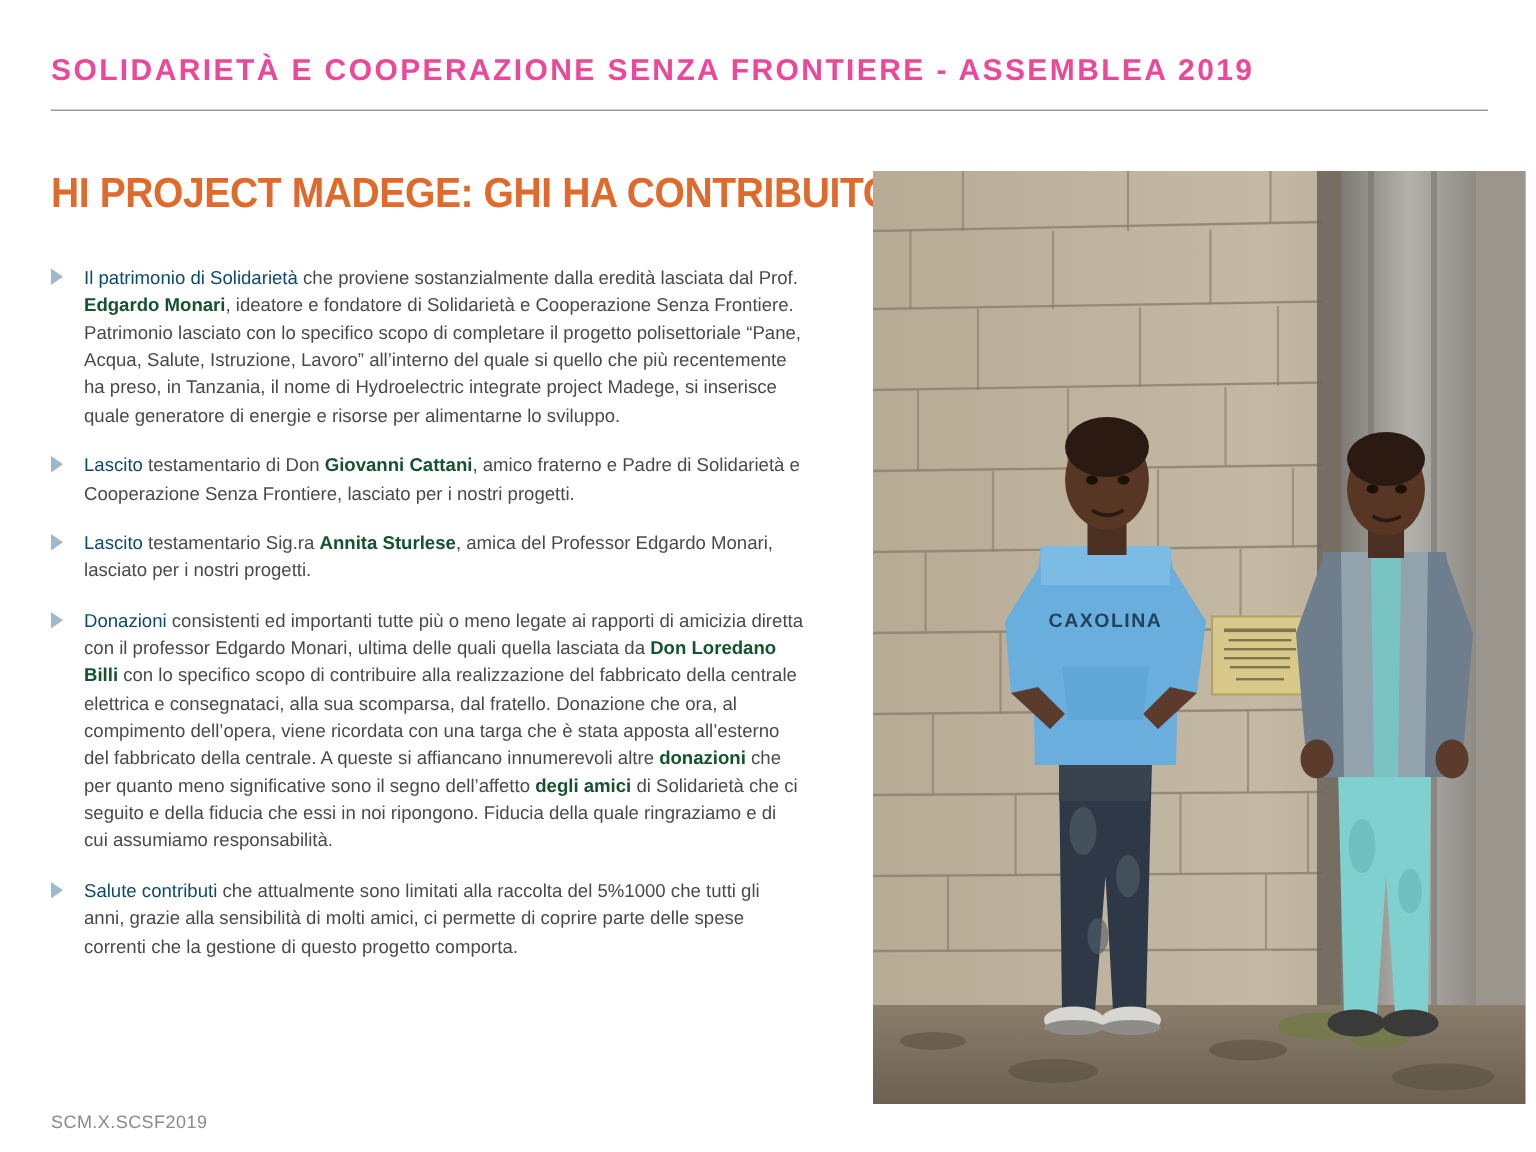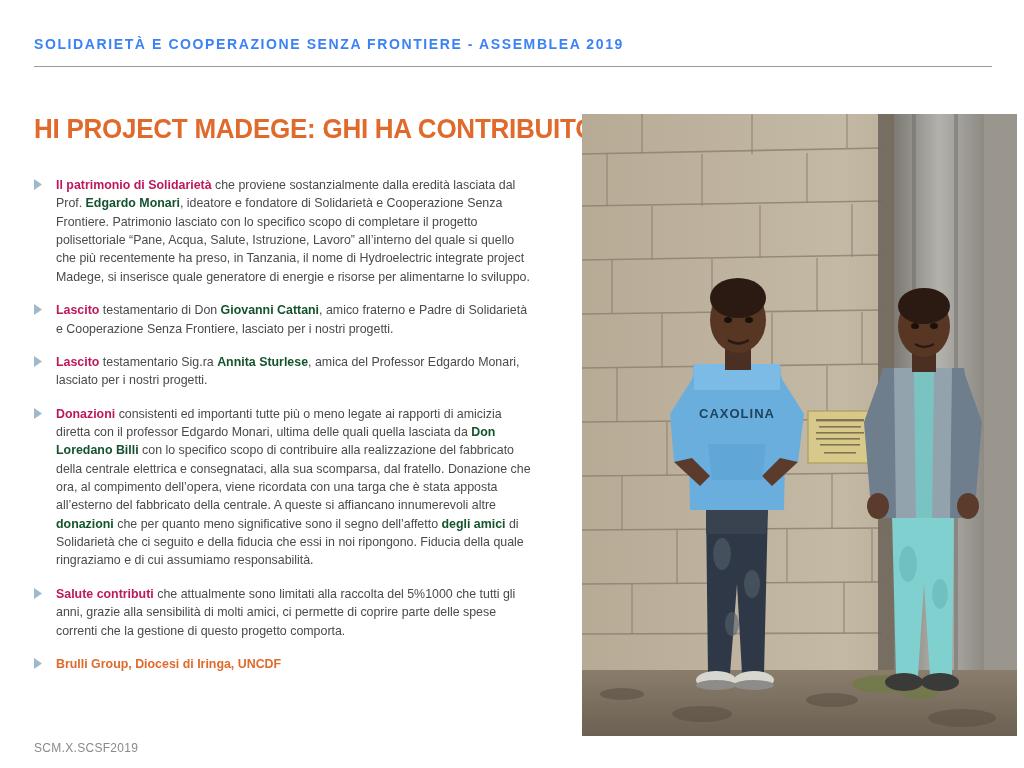--- a/index.html
+++ b/index.html
@@ -23,24 +23,24 @@
   }
 
   
   .header {
     position: absolute;
     left: 34px;
     top: 36px;
     width: 958px;
   }
   .header-title {
-    font-size: 14px;
+    font-size: 20px;
     font-weight: bold;
     letter-spacing: 1.6px;
-    color: #3b82f6;
+    color: #ec4899;
     white-space: nowrap;
   }
   .header-rule {
     margin-top: 14px;
     border-bottom: 1.5px solid #9a9a9a;
     width: 100%;
   }
 
   
   .slide-title {
@@ -83,22 +83,22 @@
     font-size: 12.4px;
     line-height: 1.48;
     color: #4a4a4a;
     text-align: left;
   }
   .bullet-text b {
     color: #14532d;
     font-weight: bold;
   }
   .lead {
-    color: #be185d;
-    font-weight: bold;
+    color: #0c4a6e;
+    font-weight: normal;
   }
   .lead-all {
     color: #e06a2b;
     font-weight: bold;
   }
 
   
   .photo {
     position: absolute;
     left: 582px;
@@ -182,30 +182,20 @@
       <span class="bullet-marker">
         <svg width="10" height="11" viewBox="0 0 10 11">
             <path d="M0 0 L8 5.5 L0 11 Z" fill="#9fb9cc"></path>
           </svg>
       </span>
       <div class="bullet-text">
         <span class="lead">Salute contributi</span><span> che attualmente sono limitati alla raccolta del 5%1000 che tutti gli anni, grazie alla sensibilità di molti amici, ci permette di coprire parte delle spese correnti che la gestione di questo progetto comporta.</span>
       </div>
     </div>
 
-    <div class="bullet">
-      <span class="bullet-marker">
-        <svg width="10" height="11" viewBox="0 0 10 11">
-            <path d="M0 0 L8 5.5 L0 11 Z" fill="#9fb9cc"></path>
-          </svg>
-      </span>
-      <div class="bullet-text">
-        <span class="lead-all">Brulli Group, Diocesi di Iringa, UNCDF</span>
-      </div>
-    </div>
 
   </div>
 
   <div class="photo">
     <svg width="435" height="622" viewBox="0 0 435 622" preserveAspectRatio="none" aria-hidden="true">
       <defs>
         <linearGradient id="skyWall" x1="0" y1="0" x2="0" y2="1">
           <stop offset="0" stop-color="#c9bda9"></stop>
           <stop offset="1" stop-color="#a89b87"></stop>
         </linearGradient>

